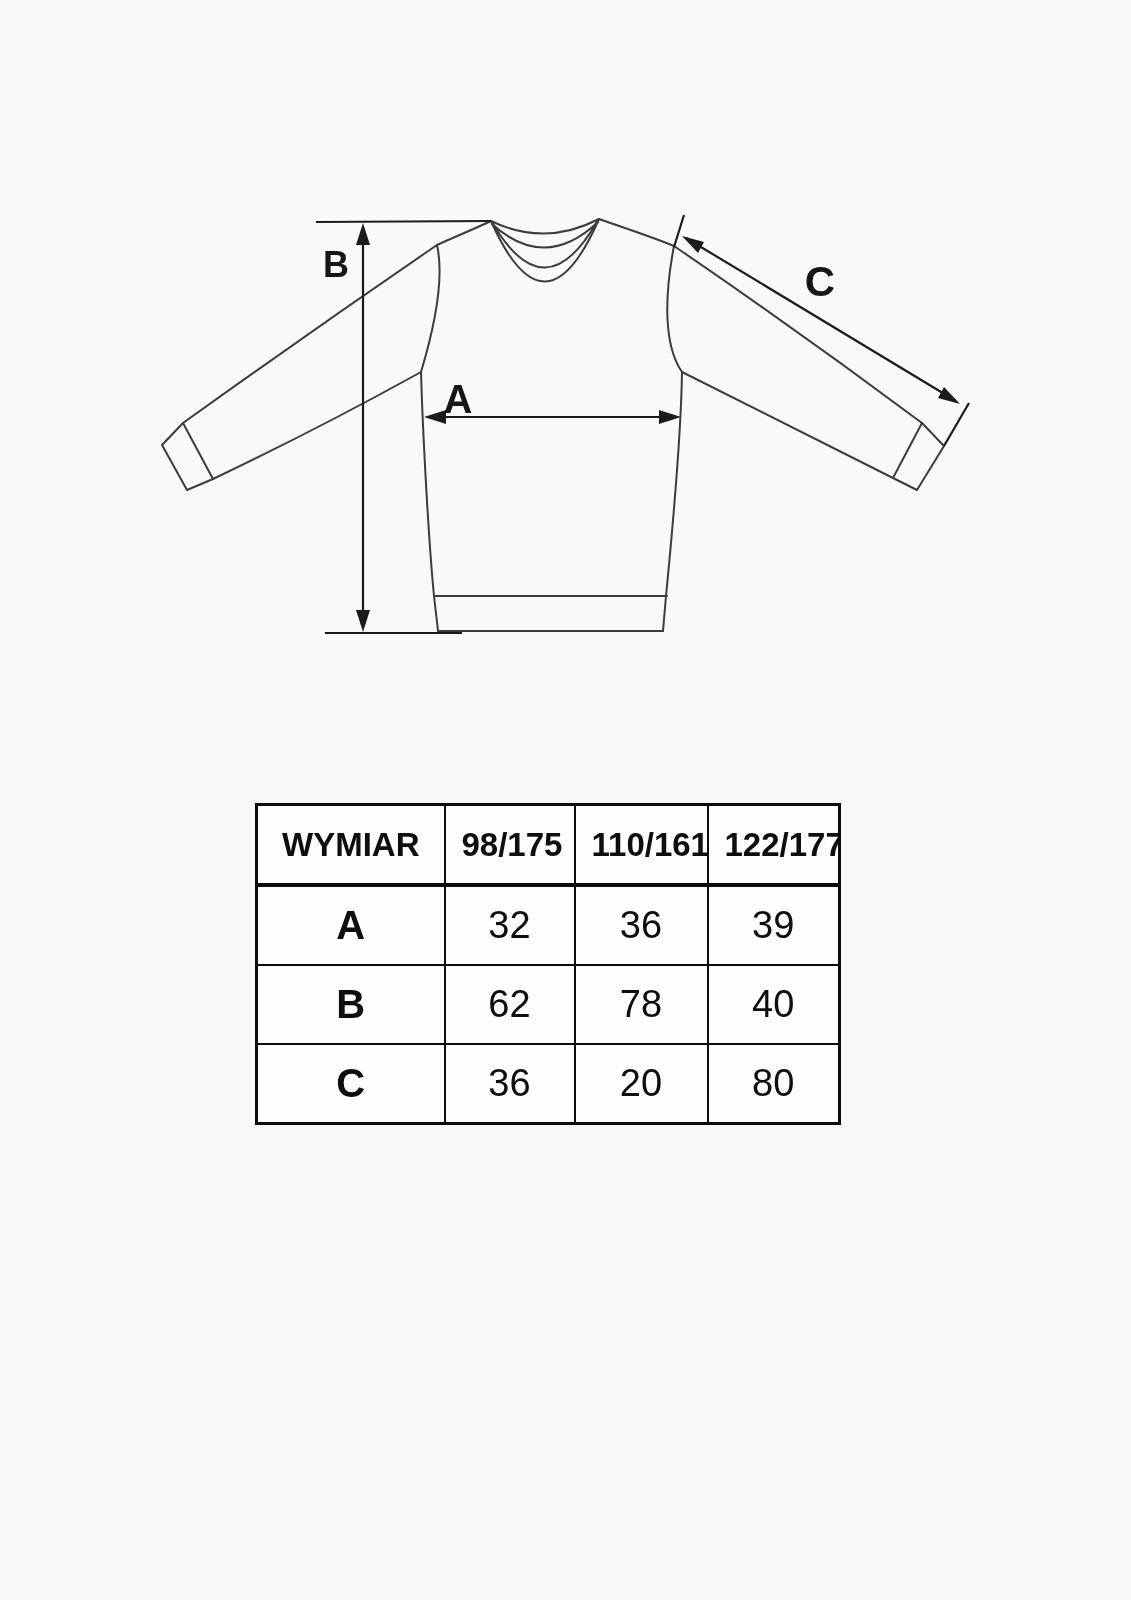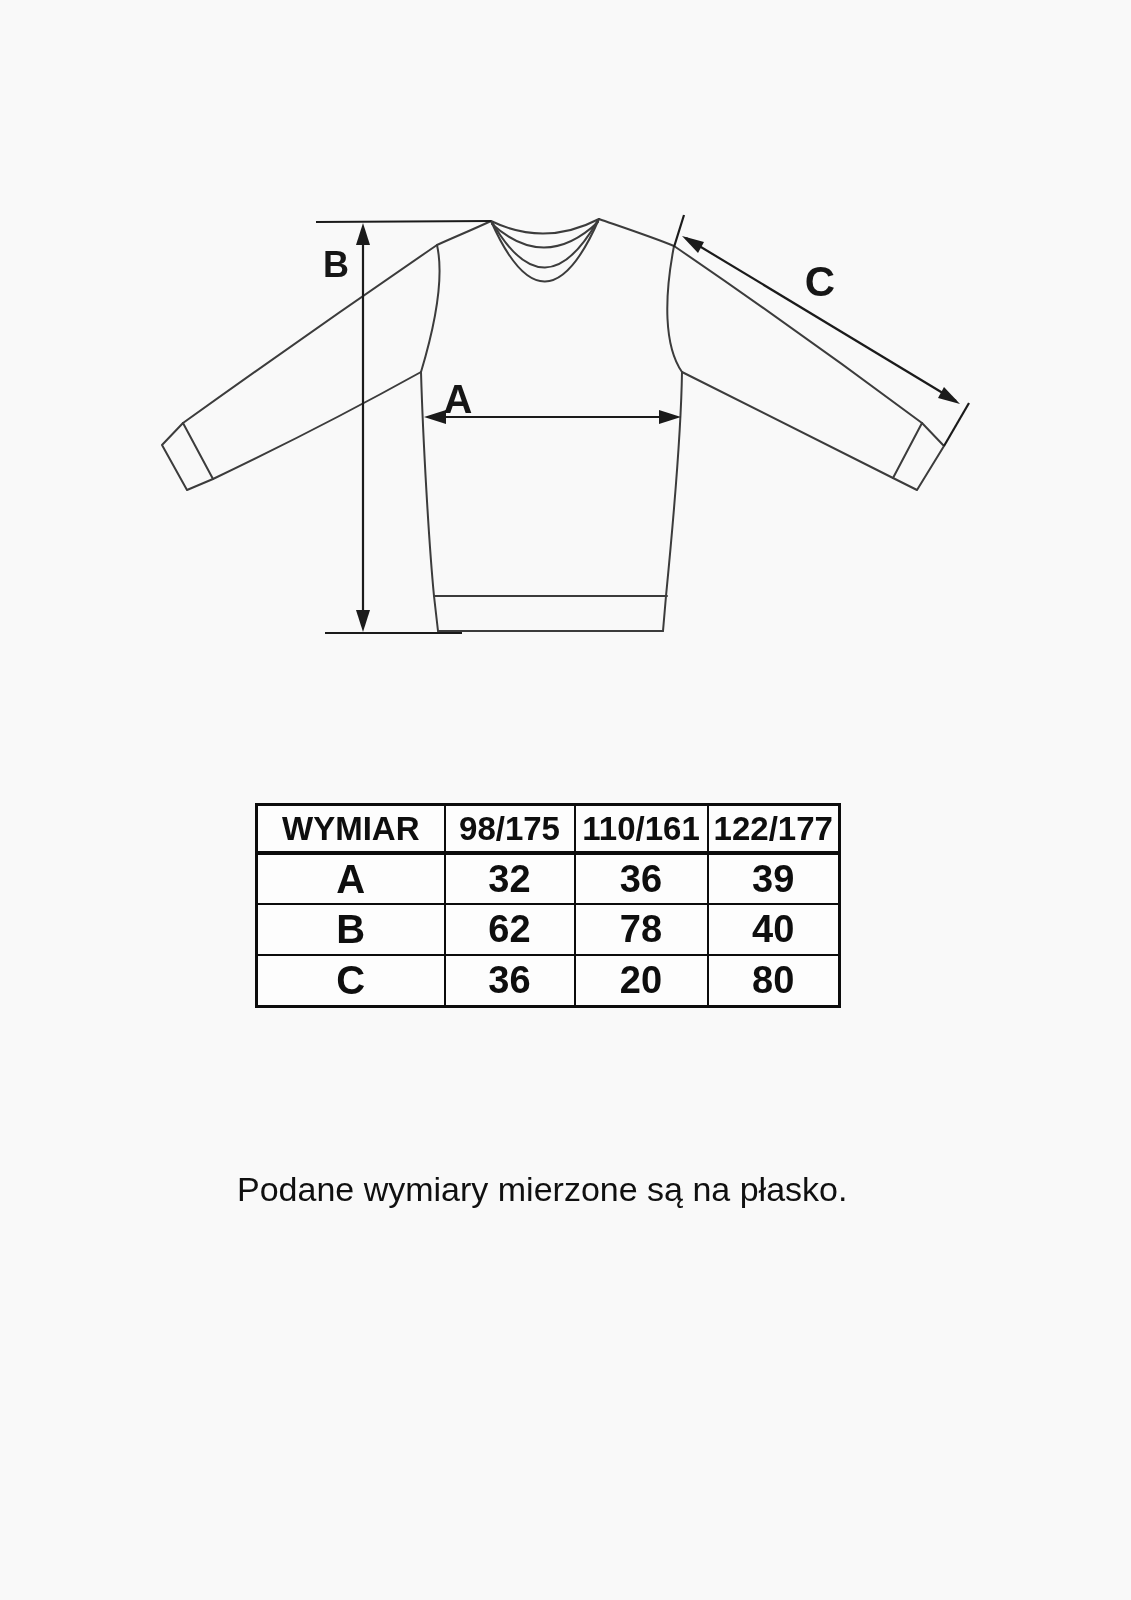--- a/index.html
+++ b/index.html
@@ -53,21 +53,21 @@
     width: 583px;
     border-collapse: collapse;
     table-layout: fixed;
     background: #fdfdfd;
     color: #0e0e0e;
   }
   table.size-table th, table.size-table td {
     border: 2px solid #0c0c0c;
     text-align: center;
     vertical-align: middle;
-    padding: 0;
+    padding: 16px;
     overflow: hidden;
     white-space: nowrap;
   }
   table.size-table {
     border: 3px solid #0c0c0c;
   }
   table.size-table thead th {
     height: 45px;
     font-size: 33px;
     font-weight: bold;
@@ -75,21 +75,21 @@
   }
   table.size-table tbody tr {
     height: 51px;
   }
   table.size-table tbody th {
     font-size: 40px;
     font-weight: bold;
   }
   table.size-table tbody td {
     font-size: 38px;
-    font-weight: bold;
+    font-weight: normal;
   }
   .caption {
     position: absolute;
     left: 237px;
     top: 1167px;
     font-size: 34px;
     line-height: 44px;
     color: #101010;
     white-space: nowrap;
   }
@@ -185,15 +185,14 @@
       </tr>
       <tr>
         <th>C</th>
         <td>36</td>
         <td>20</td>
         <td>80</td>
       </tr>
     </tbody>
   </table>
 
-  <div class="caption">Podane wymiary mierzone są na płasko.</div>
 
 </div>
 
 </body></html>

